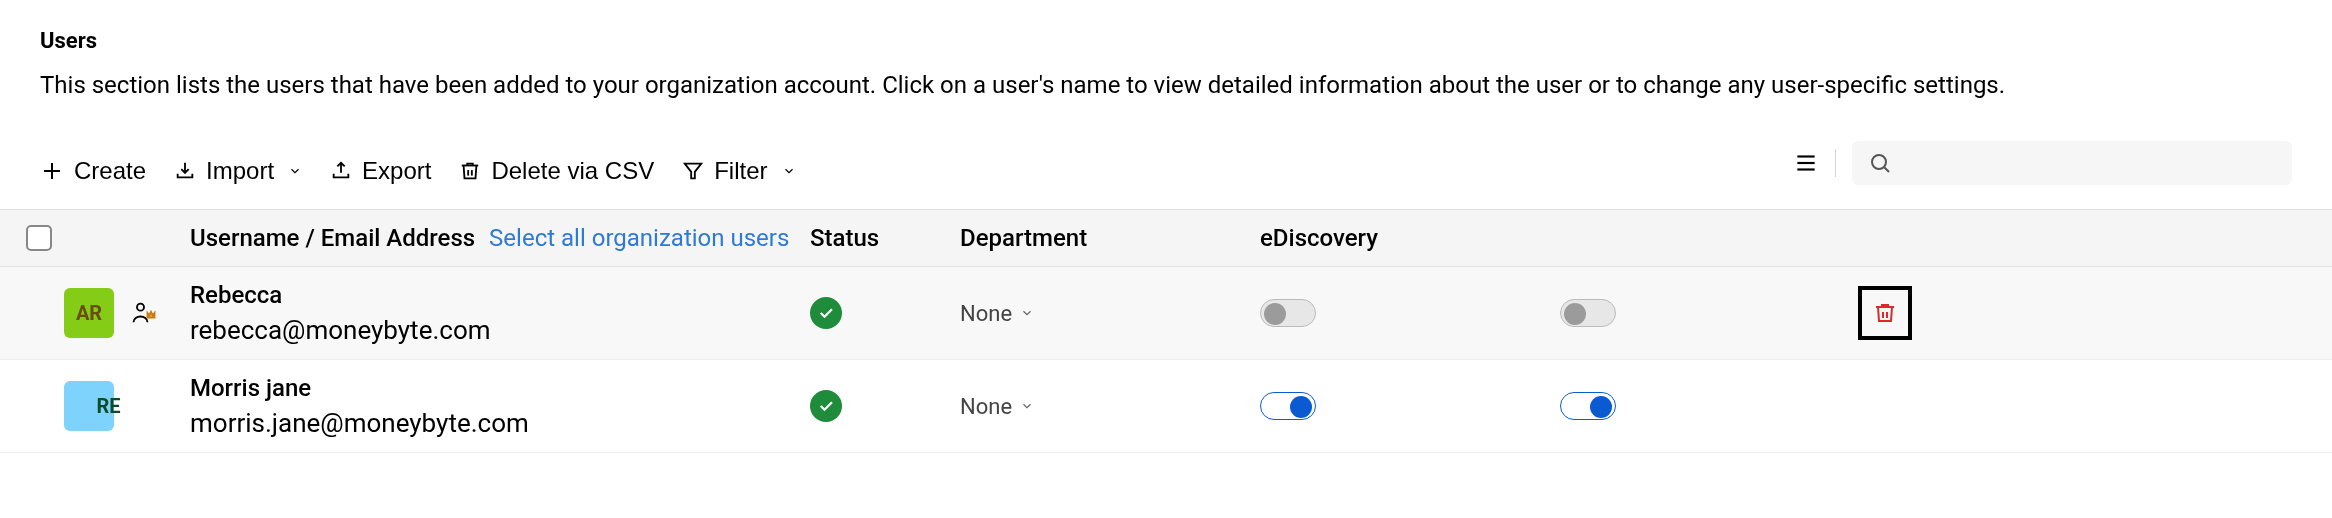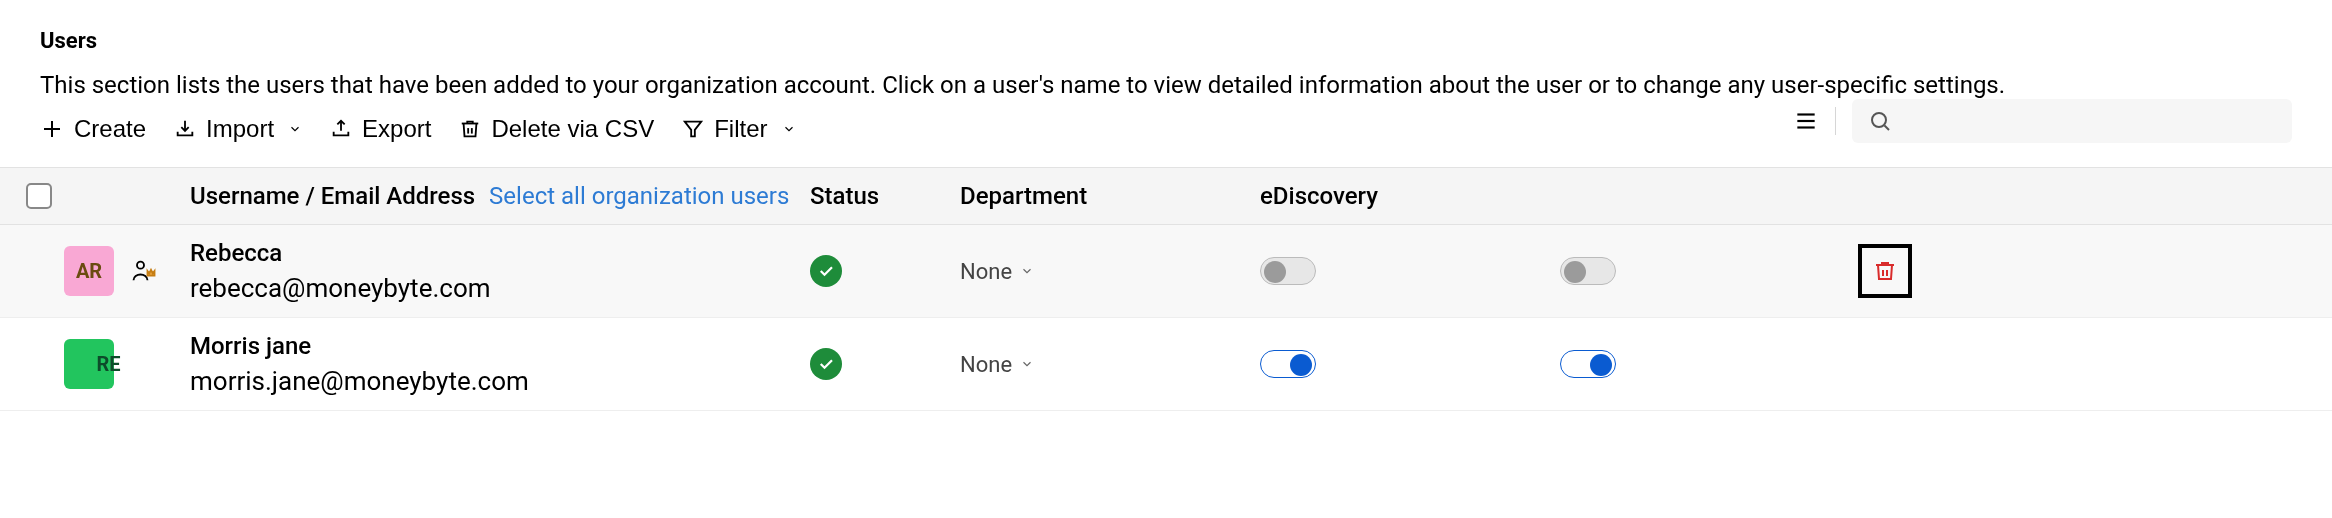--- a/index.html
+++ b/index.html
@@ -1,19 +1,19 @@
 <!DOCTYPE html>
 <html><head>
   <meta charset="utf-8">
   <style>
     * { box-sizing: border-box; margin: 0; padding: 0; }
     body { font-family: -apple-system, BlinkMacSystemFont, "Segoe UI", Roboto, sans-serif; background: #fff; color: #000; width: 2332px; }
     .container { padding: 28px 40px 0 40px; }
     .page-title { font-size: 22px; font-weight: 700; margin-bottom: 18px; }
-    .desc { font-size: 24px; font-weight: 400; color: #000; }
+    .desc { font-size: 24px; font-weight: 400; color: #000; margin-bottom: 42px; }
     .toolbar-row { display: flex; align-items: flex-end; justify-content: space-between; margin-bottom: 24px; }
     .toolbar-left { display: flex; align-items: center; gap: 28px; }
     .tb-btn { display: inline-flex; align-items: center; gap: 10px; font-size: 24px; font-weight: 500; color: #000; background: transparent; border: none; cursor: pointer; }
     .tb-btn svg { flex-shrink: 0; }
     .toolbar-right { display: flex; align-items: center; gap: 16px; }
     .vdiv { width: 1px; height: 28px; background: #d6d6d6; }
     .search-wrap { display: flex; align-items: center; background: #f6f6f6; border-radius: 6px; padding: 10px 16px; width: 440px; }
     .search-wrap input { border: none; background: transparent; font-size: 24px; color: #333; outline: none; width: 100%; margin-left: 12px; }
     .table-header { display: flex; align-items: center; background: #f5f5f5; border-top: 1px solid #e2e2e2; border-bottom: 1px solid #e2e2e2; padding: 14px 40px 14px 14px; }
     .checkbox-cell { width: 50px; display: flex; align-items: center; justify-content: center; }
@@ -132,21 +132,21 @@
   <div class="dept-cell th">Department</div>
   <div class="edisc-cell th">eDiscovery</div>
   <div class="actions-cell"></div>
 </div>
 
 <div id="rows">
     <div class="row hover">
       <div class="checkbox-cell"></div>
       <div class="avatar-cell">
         <div class="avatar-group">
-          <div class="avatar" style="background: #f9a8d4; color: rgb(106, 75, 16);">AR</div>
+          <div class="avatar" style="background: #84cc16; color: rgb(106, 75, 16);">AR</div>
           <div class="badge-icon">
             <svg width="28" height="28" viewBox="0 0 24 24" fill="none" stroke="#000" stroke-width="1.6">
               <circle cx="9" cy="7" r="3"></circle>
               <path d="M3 20c0-3 3-5 6-5s6 2 6 5"></path>
               <path d="M15 12l1.5 2 1.5-3 1.5 3 1.5-2v4h-6z" fill="#e8a23a" stroke="#c57d12"></path>
             </svg>
           </div>
         </div>
       </div>
       <div class="user-cell">
@@ -185,21 +185,21 @@
             <path d="M14 11v6"></path>
             <path d="M9 6V4h6v2"></path>
           </svg>
         </div>
       </div>
     </div>
     <div class="row">
       <div class="checkbox-cell"></div>
       <div class="avatar-cell">
         <div class="avatar-group">
-          <div class="avatar" style="background: #22c55e; color: rgb(13, 76, 42); padding-left: 39px;">RE</div>
+          <div class="avatar" style="background: #7dd3fc; color: rgb(13, 76, 42); padding-left: 39px;">RE</div>
         </div>
       </div>
       <div class="user-cell">
         <div class="u-name">Morris jane</div>
         <div class="u-email">morris.jane@moneybyte.com</div>
       </div>
       <div class="status-cell">
         <div class="status-ok">
           <svg width="18" height="18" viewBox="0 0 24 24" fill="none" stroke="#fff" stroke-width="3">
             <polyline points="5 12 10 17 20 7"></polyline>

